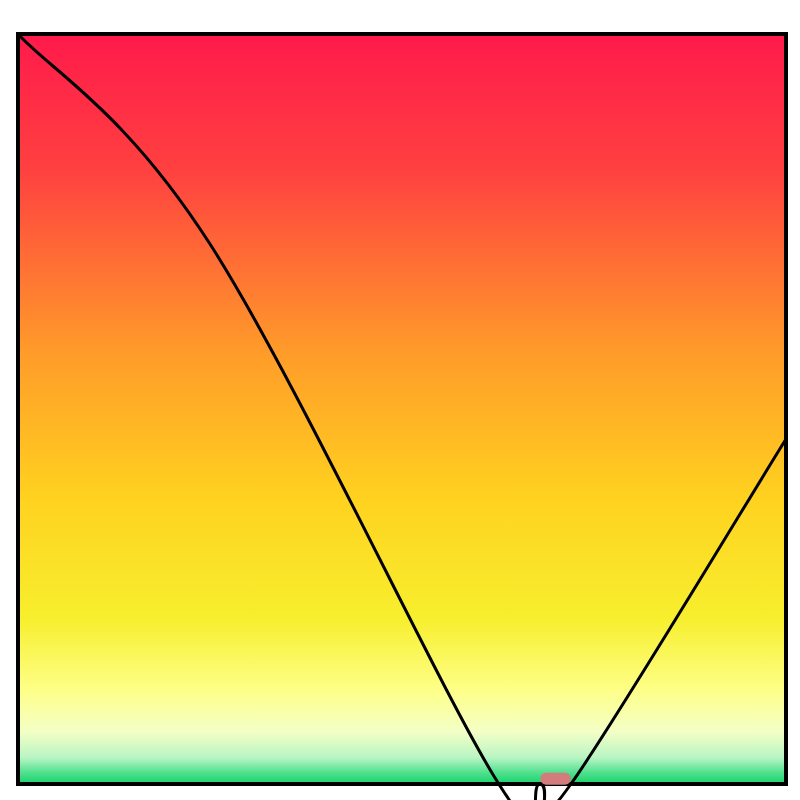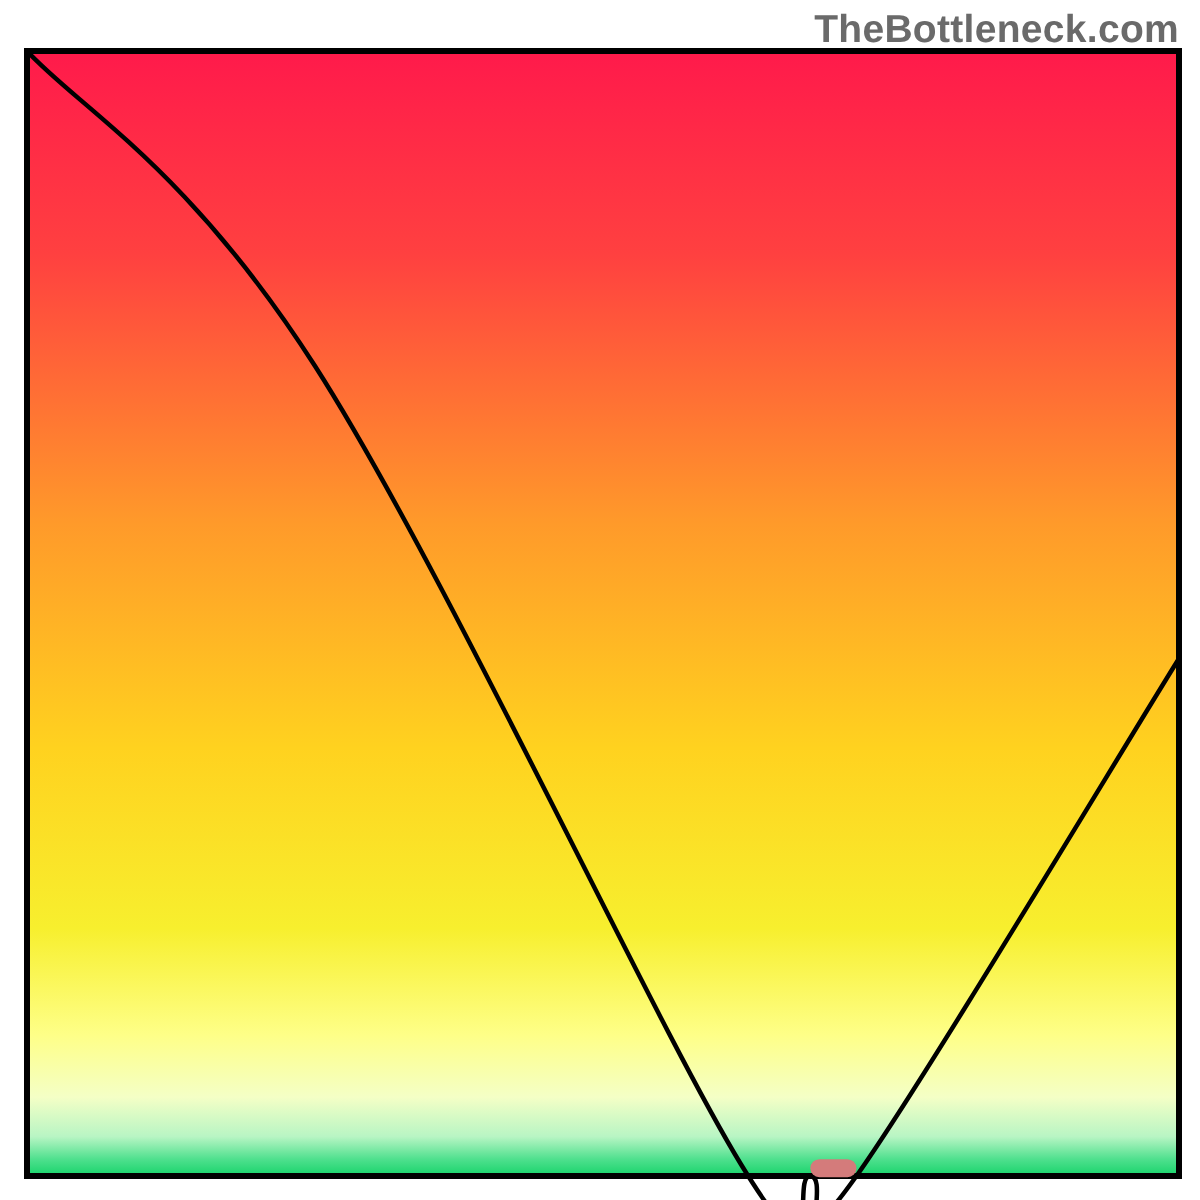--- a/index.html
+++ b/index.html
@@ -26,21 +26,20 @@
   }
   svg {
     position: absolute;
     top: 0;
     left: 0;
   }
 </style>
 </head>
 <body>
 <div class="container">
-  <div class="watermark">TheBottleneck.com</div>
 
   <svg id="chart-svg" width="800" height="800" viewBox="0 0 800 800">
     <defs>
       <linearGradient id="bg-grad" x1="0" y1="0" x2="0" y2="1">
 
       <stop offset="0%" stop-color="#ff1a4b"></stop>
           <stop offset="18%" stop-color="#ff4040"></stop>
           <stop offset="42%" stop-color="#ff9a2a"></stop>
           <stop offset="62%" stop-color="#ffd21f"></stop>
           <stop offset="78%" stop-color="#f7ef2e"></stop>

